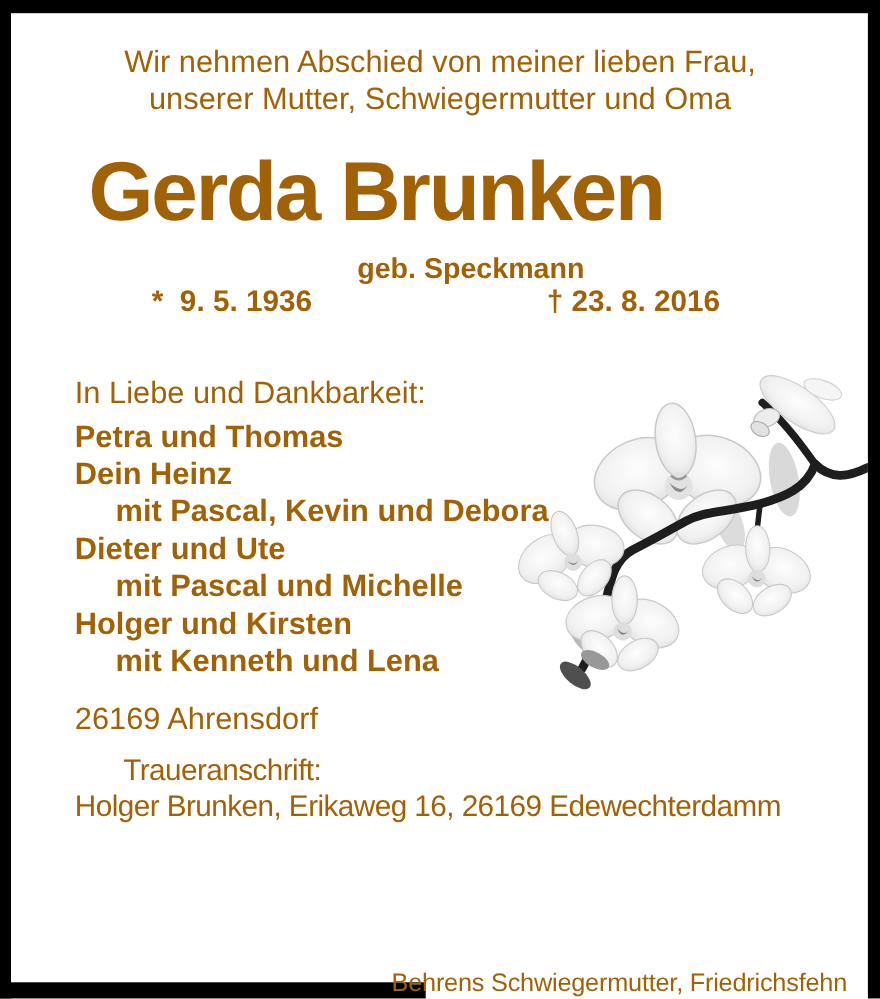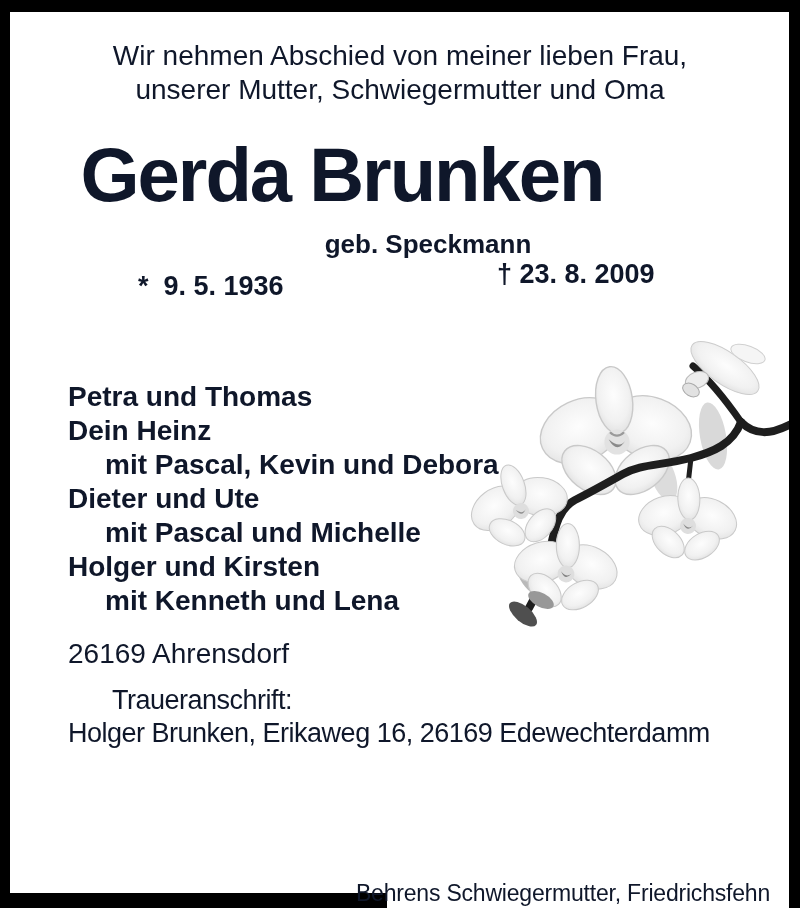--- a/index.html
+++ b/index.html
@@ -1,35 +1,35 @@
 <!DOCTYPE html>
 <html lang="de"><head>
 <meta charset="utf-8">
 <style>
   html,body{margin:0;padding:0;background:#ffffff;}
   .page{
     position:relative;width:800px;height:908px;background:#ffffff;
-    font-family:"Liberation Sans","DejaVu Sans",sans-serif;color:#0f172a;
+    font-family:"Liberation Sans","DejaVu Sans",sans-serif;color:#a16207;
     overflow:hidden;
   }
   .bar{position:absolute;background:#000000;}
   .bar-top{left:0;top:0;width:800px;height:12px;}
   .bar-left{left:0;top:0;width:10px;height:908px;}
   .bar-right{left:789px;top:0;width:11px;height:908px;}
   .bar-bottom{left:0;top:893px;width:387px;height:15px;}
 
   .intro{position:absolute;top:39px;left:0;width:800px;text-align:center;
          font-size:28px;line-height:34px;}
   .name{position:absolute;top:136px;left:0;width:684px;text-align:center;
         font-size:76px;line-height:78px;font-weight:700;letter-spacing:-2px;}
   .maiden{position:absolute;top:229px;left:0;width:800px;text-align:center;
           font-size:26px;font-weight:700;margin-left:28px;}
   .dates{position:absolute;top:259px;left:0;width:800px;height:36px;
          font-size:27px;font-weight:700;}
-  .birth{position:absolute;left:138px;white-space:pre;margin-top:12px;}
+  .birth{position:absolute;left:138px;white-space:pre;}
   .death{position:absolute;left:497px;white-space:pre;}
 
   .flower{position:absolute;left:463px;top:316px;width:326px;height:335px;}
 
   .love-intro{position:absolute;top:341px;left:68px;font-size:28px;}
   .mourners{position:absolute;top:380px;left:68px;font-size:28px;
             font-weight:700;line-height:34px;}
   .mourners .indent{padding-left:37px;}
   .city{position:absolute;top:638px;left:68px;font-size:28px;}
 
@@ -133,23 +133,24 @@
   <div class="intro">
     <div>Wir nehmen Abschied von meiner lieben Frau,</div>
     <div>unserer Mutter, Schwiegermutter und Oma</div>
   </div>
 
   <div class="name">Gerda Brunken</div>
   <div class="maiden">geb. Speckmann</div>
 
   <div class="dates">
     <span class="birth">*  9. 5. 1936</span>
-    <span class="death">† 23. 8. 2009</span>
+    <span class="death">† 23. 8. 2016</span>
   </div>
 
+  <div class="love-intro">In Liebe und Dankbarkeit:</div>
   <div class="mourners">
     <div>Petra und Thomas</div>
     <div>Dein Heinz</div>
     <div class="indent">mit Pascal, Kevin und Debora</div>
     <div>Dieter und Ute</div>
     <div class="indent">mit Pascal und Michelle</div>
     <div>Holger und Kirsten</div>
     <div class="indent">mit Kenneth und Lena</div>
   </div>
   <div class="city">26169 Ahrensdorf</div>

